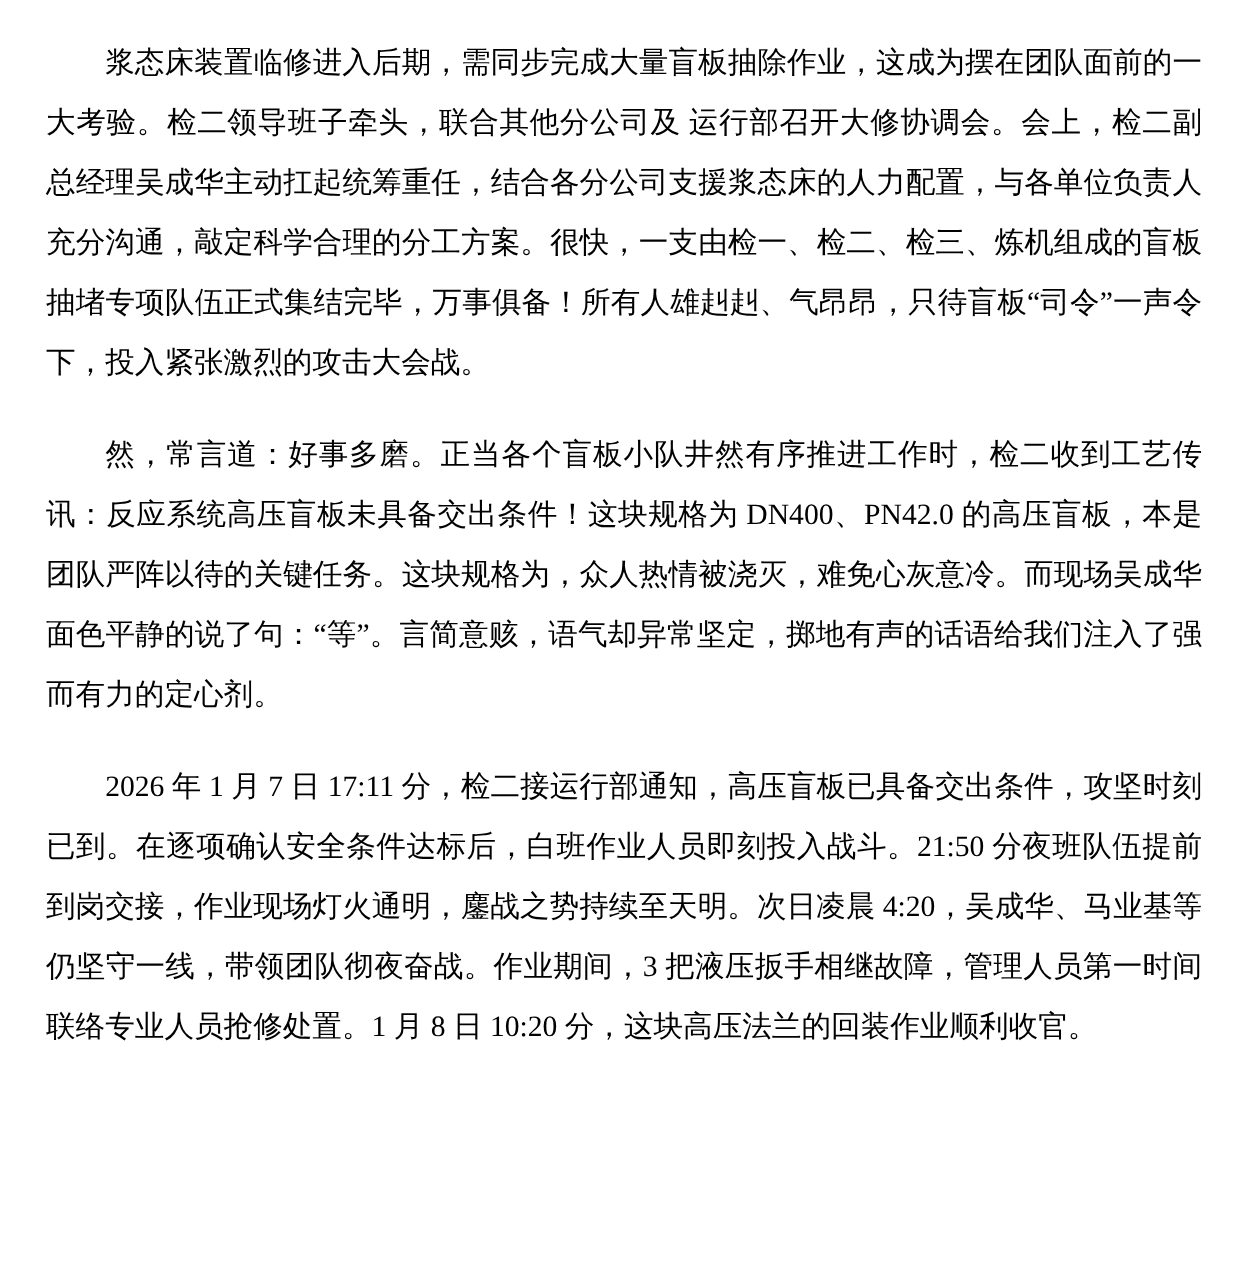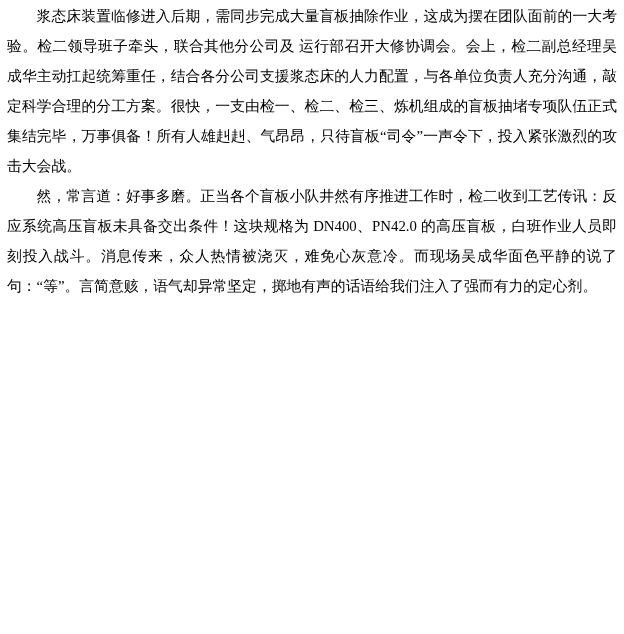--- a/index.html
+++ b/index.html
@@ -17,26 +17,27 @@
     width: 624px;
     height: 634px;
     padding: 1px 7px 0 7px;
     font-family: "Liberation Serif", "DejaVu Serif", serif;
     font-size: 14.8px;
     line-height: 30px;
     color: #000000;
     text-align: justify;
   }
   .page p {
-    margin: 0;
+    margin: 16px;
     padding: 0;
     text-indent: 2em;
     text-justify: inter-ideograph;
     word-break: break-all;
   }
 </style>
 </head>
 <body>
 
 <div class="page">
   <p>浆态床装置临修进入后期，需同步完成大量盲板抽除作业，这成为摆在团队面前的一大考验。检二领导班子牵头，联合其他分公司及 运行部召开大修协调会。会上，检二副总经理吴成华主动扛起统筹重任，结合各分公司支援浆态床的人力配置，与各单位负责人充分沟通，敲定科学合理的分工方案。很快，一支由检一、检二、检三、炼机组成的盲板抽堵专项队伍正式集结完毕，万事俱备！所有人雄赳赳、气昂昂，只待盲板“司令”一声令下，投入紧张激烈的攻击大会战。</p>
-  <p>然，常言道：好事多磨。正当各个盲板小队井然有序推进工作时，检二收到工艺传讯：反应系统高压盲板未具备交出条件！这块规格为 DN400、PN42.0 的高压盲板，白班作业人员即刻投入战斗。消息传来，众人热情被浇灭，难免心灰意冷。而现场吴成华面色平静的说了句：“等”。言简意赅，语气却异常坚定，掷地有声的话语给我们注入了强而有力的定心剂。</p>
+  <p>然，常言道：好事多磨。正当各个盲板小队井然有序推进工作时，检二收到工艺传讯：反应系统高压盲板未具备交出条件！这块规格为 DN400、PN42.0 的高压盲板，本是团队严阵以待的关键任务。这块规格为，众人热情被浇灭，难免心灰意冷。而现场吴成华面色平静的说了句：“等”。言简意赅，语气却异常坚定，掷地有声的话语给我们注入了强而有力的定心剂。</p>
+  <p>2026 年 1 月 7 日 17:11 分，检二接运行部通知，高压盲板已具备交出条件，攻坚时刻已到。在逐项确认安全条件达标后，白班作业人员即刻投入战斗。21:50 分夜班队伍提前到岗交接，作业现场灯火通明，鏖战之势持续至天明。次日凌晨 4:20，吴成华、马业基等仍坚守一线，带领团队彻夜奋战。作业期间，3 把液压扳手相继故障，管理人员第一时间联络专业人员抢修处置。1 月 8 日 10:20 分，这块高压法兰的回装作业顺利收官。</p>
 </div>
 
 </body></html>

